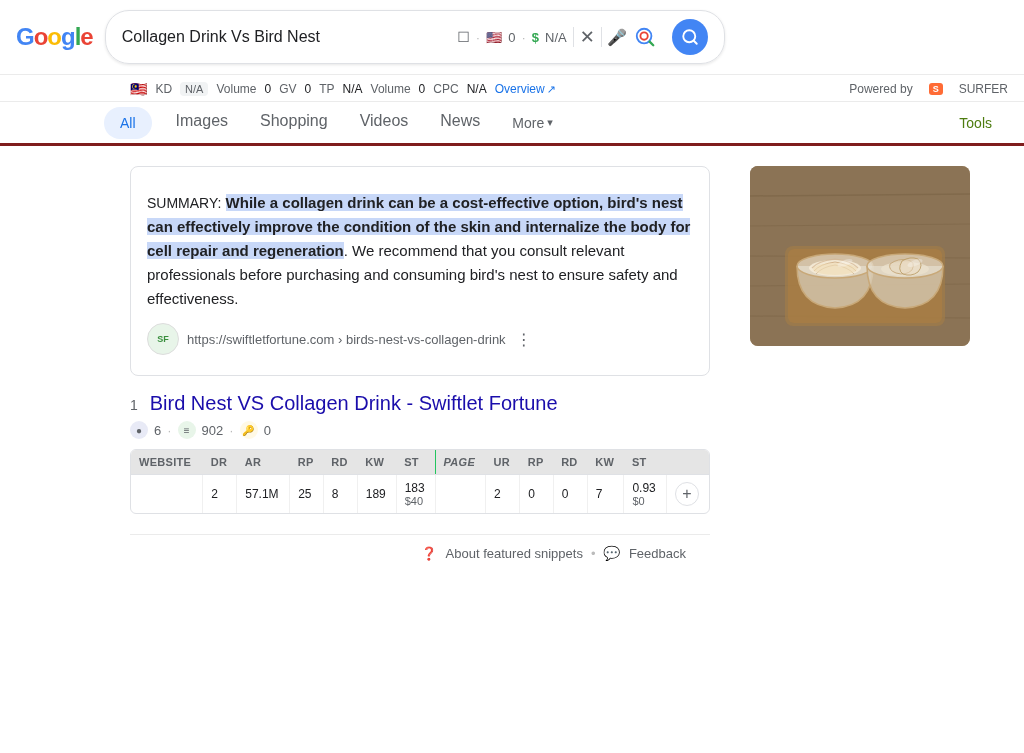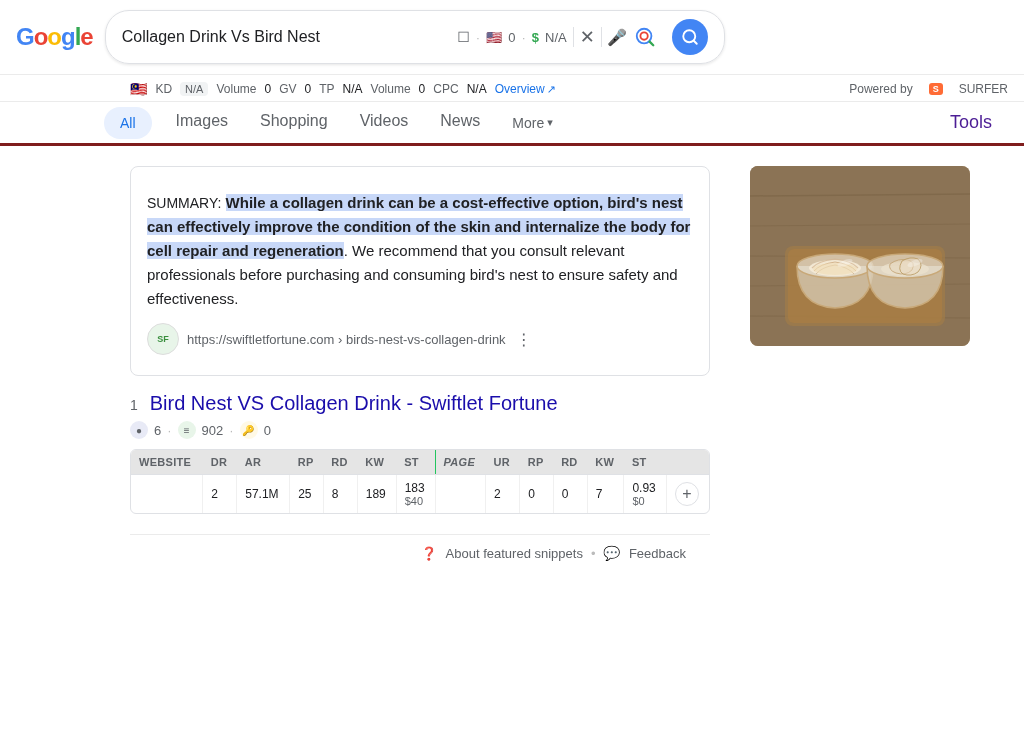--- a/index.html
+++ b/index.html
@@ -155,22 +155,22 @@
       align-items: center;
       gap: 3px;
       padding: 10px 16px;
       font-size: 14px;
       color: #5f6368;
       cursor: pointer;
     }
     .tools-tab {
       margin-left: auto;
       padding: 10px 16px;
-      font-size: 18px;
-      color: #4c1d95;
+      font-size: 14px;
+      color: #4d7c0f;
       cursor: pointer;
     }
 
     
     .main-content {
       display: flex;
       padding: 20px 0 20px 130px;
       max-width: 980px;
       justify-content: center;
     }

